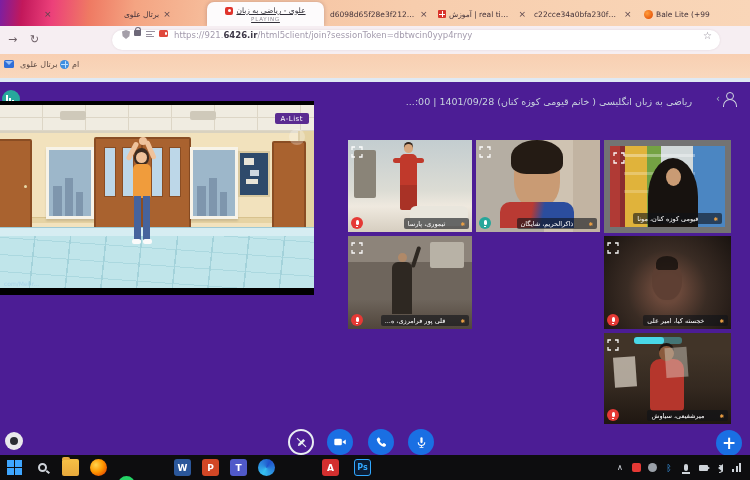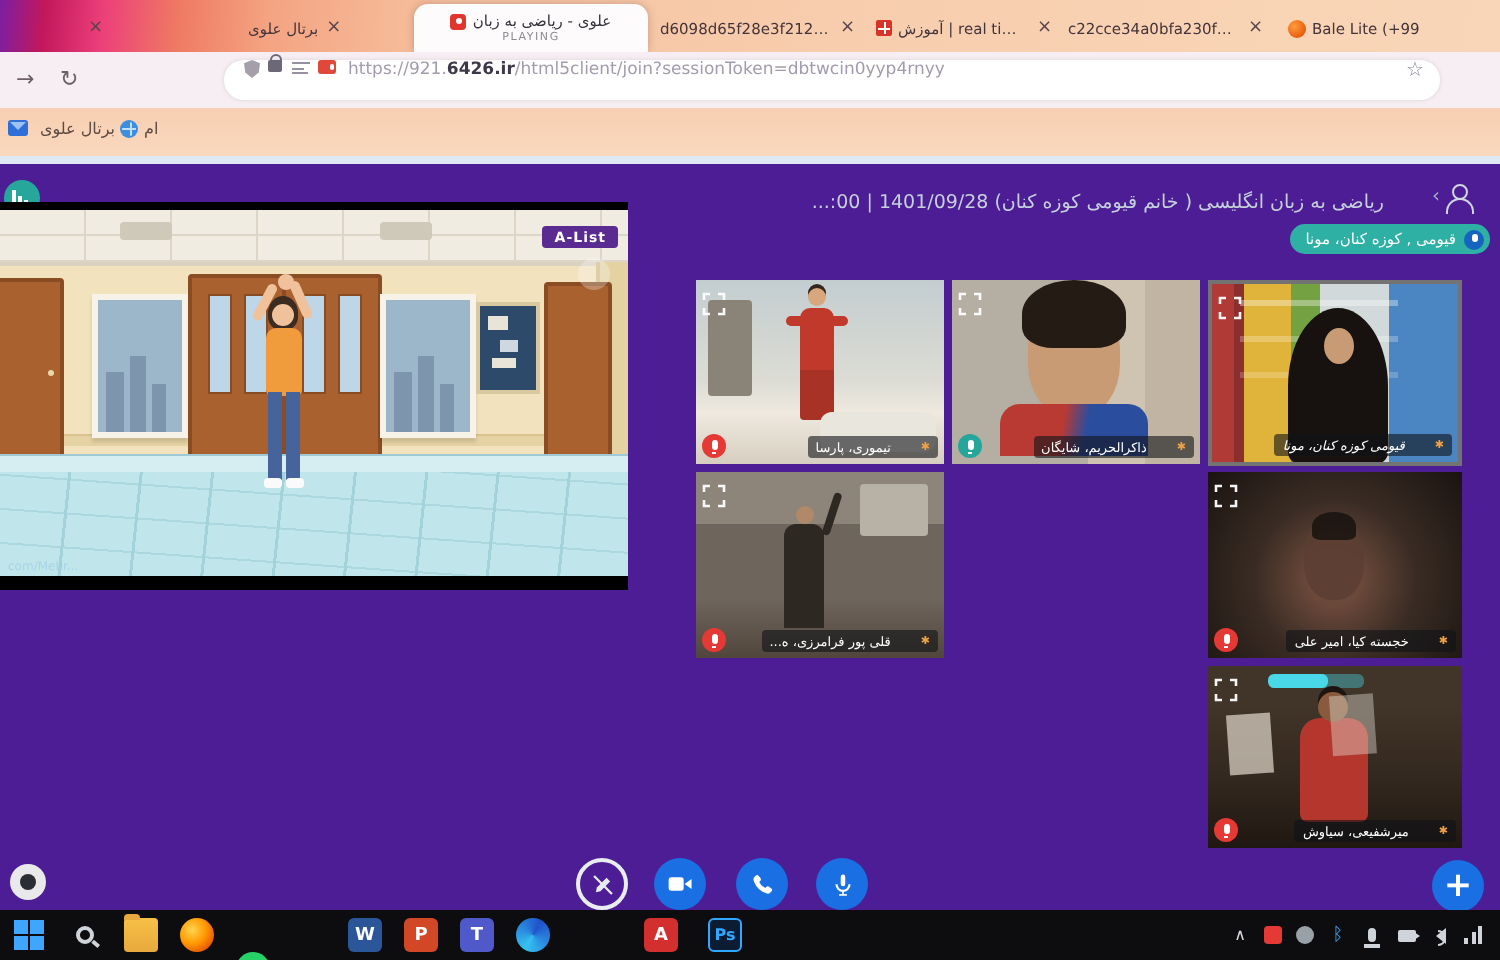--- a/index.html
+++ b/index.html
@@ -4,21 +4,21 @@
 <style>
   html,body{margin:0;padding:0;background:#222;font-family:"DejaVu Sans","Liberation Sans",sans-serif;}
   #screen{position:relative;width:750px;height:480px;overflow:hidden;background:#0a1828;}
   
   .tabstrip{position:absolute;left:0;top:0;width:750px;height:26px;
     background:linear-gradient(95deg,#7b1fa2 0%,#c2185b 3%,#ec407a 7%,#ef7a63 12%,#f4a482 18%,#f6c2a0 30%,#f7cdad 55%,#f8d2b3 78%,#f9d6b8 100%);}
   .tab{position:absolute;top:4px;height:20px;display:flex;align-items:center;font-size:7.5px;color:#43333a;}
   .tab .tl{max-width:86px;overflow:hidden;text-overflow:ellipsis;white-space:nowrap;}
   .tab .x{margin:0 4px;font-size:9px;color:#5a454c;cursor:default;}
   .tab.active{top:2px;height:24px;background:#fdfbfc;border-radius:7px 7px 0 0;flex-direction:column;justify-content:center;
-    box-shadow:0 0 4px rgba(60,20,40,.25);color:#33313a;}
+    box-shadow:0 0 4px rgba(60,20,40,.25);color:#33313a;text-decoration:underline;}
   .tab.active .row1{display:flex;align-items:center;gap:3px;}
   .tab.active .sub{font-size:5.5px;color:#8d8a93;letter-spacing:.8px;margin-top:1px;}
   .favsq{width:8px;height:8px;border-radius:2px;background:#e0342c;position:relative;flex:0 0 auto;}
   .favsq::after{content:"";position:absolute;left:2.5px;top:2.5px;width:3px;height:3px;border-radius:50%;background:#fff;}
   .favgrid{width:8px;height:8px;border-radius:1px;background:#d8332a;position:relative;flex:0 0 auto;margin-right:3px;}
   .favgrid::after{content:"";position:absolute;inset:1px;
     background:linear-gradient(#fff,#fff) 0 2.5px/6px 1px no-repeat,linear-gradient(#fff,#fff) 2.5px 0/1px 6px no-repeat;}
   .favbale{width:9px;height:9px;border-radius:50%;background:radial-gradient(circle at 35% 35%,#ff9d3c,#e8590c 75%);margin-right:3px;flex:0 0 auto;}
   .navrow{position:absolute;left:0;top:26px;width:750px;height:28px;background:#f6eef2;}
   .navbtn{position:absolute;top:7px;font-size:11px;color:#6d5f66;}
@@ -89,26 +89,26 @@
   .girl .arm.r{left:26px;top:-5px;transform:rotate(-24deg);}
   .girl .hands{position:absolute;left:17px;top:-8px;width:8px;height:8px;background:#efc29b;border-radius:50%;}
   .girl .shirt{position:absolute;left:11px;top:19px;width:18px;height:34px;background:#f09c3c;border-radius:5px 5px 3px 3px;}
   .girl .jean{position:absolute;top:51px;width:7px;height:44px;background:#46639c;}
   .girl .jean.a{left:12px;} .girl .jean.b{left:21px;}
   .girl .shoe{position:absolute;top:94px;width:9px;height:5px;background:#fafafa;border-radius:2px;}
   .girl .shoe.a{left:10px;} .girl .shoe.b{left:21px;}
   .caption{position:absolute;left:0;bottom:12px;width:100%;text-align:center;font-size:13px;font-weight:bold;color:#fff;
     text-shadow:-1.5px -1.5px 0 #3a3a3a,1.5px -1.5px 0 #3a3a3a,-1.5px 1.5px 0 #3a3a3a,1.5px 1.5px 0 #3a3a3a,0 2px 3px rgba(0,0,0,.5);letter-spacing:.3px;}
   .wmark{position:absolute;left:4px;bottom:1px;font-size:6px;color:rgba(140,190,230,.45);}
-  .alist{position:absolute;right:5px;top:8px;background:#5a2b91;color:#fff;font-size:7px;font-weight:bold;padding:1.5px 6px;border-radius:2px;letter-spacing:.5px;}
+  .alist{position:absolute;right:5px;top:8px;background:#5a2b91;color:#fff;font-size:7px;font-weight:normal;padding:1.5px 6px;border-radius:2px;letter-spacing:.5px;}
   .wmcircle{position:absolute;right:9px;top:24px;width:16px;height:16px;border-radius:50%;background:rgba(255,255,255,.28);}
   
   .tile{position:absolute;background:#111;overflow:hidden;box-sizing:border-box;}
   .tile .bg{position:absolute;inset:0;}
-  .tile.active{border:2px solid #737373;font-style:italic;}
+  .tile.active{border:6px solid #737373;}
   .fs{position:absolute;left:3px;top:3px;width:12px;height:12px;opacity:.95;}
   .mic{position:absolute;left:3px;bottom:3px;width:12px;height:12px;border-radius:50%;}
   .mic.red{background:#e53935;} .mic.teal{background:#26a69a;}
   .mic i{position:absolute;left:4.5px;top:2.5px;width:3px;height:5px;background:#fff;border-radius:2px;}
   .mic i::after{content:"";position:absolute;left:0.5px;top:6px;width:2px;height:1.5px;background:#fff;}
   .nlabel{position:absolute;right:3px;bottom:3px;max-width:82%;background:rgba(15,18,24,.6);color:#fff;font-size:6.5px;
     padding:1.5px 4px;border-radius:2px;direction:rtl;white-space:nowrap;overflow:hidden;text-overflow:ellipsis;display:flex;align-items:center;gap:15px;}
   .nlabel .st{color:#f0a243;font-size:5.5px;}
   .fig{position:absolute;}
   #t0{left:348px;top:140px;width:124px;height:92px;}
@@ -262,24 +262,20 @@
   <div class="webtop"></div>
 
   <div class="app">
     <div class="chartbtn"></div>
     <div class="mtitle">ریاضی به زبان انگلیسی ( خانم قیومی کوزه کنان) 1401/09/28 | 00:...</div>
     <div class="userico">
       <span class="chev">‹</span>
       <span class="head"></span>
       <span class="body"></span>
     </div>
-    <div class="speakpill">
-      <span class="avc"></span>
-      <span>قیومی , کوزه کنان، مونا</span>
-    </div>
   </div>
 
   <div class="player">
     <div class="scene">
       <div class="ceiling"></div>
       <div class="vent" style="left:60px;"></div>
       <div class="vent" style="left:190px;"></div>
       <div class="wallline"></div>
       <div class="door" style="left:-6px;top:34px;width:34px;height:96px;">
         <span class="knob" style="right:3px;top:44px;"></span>

